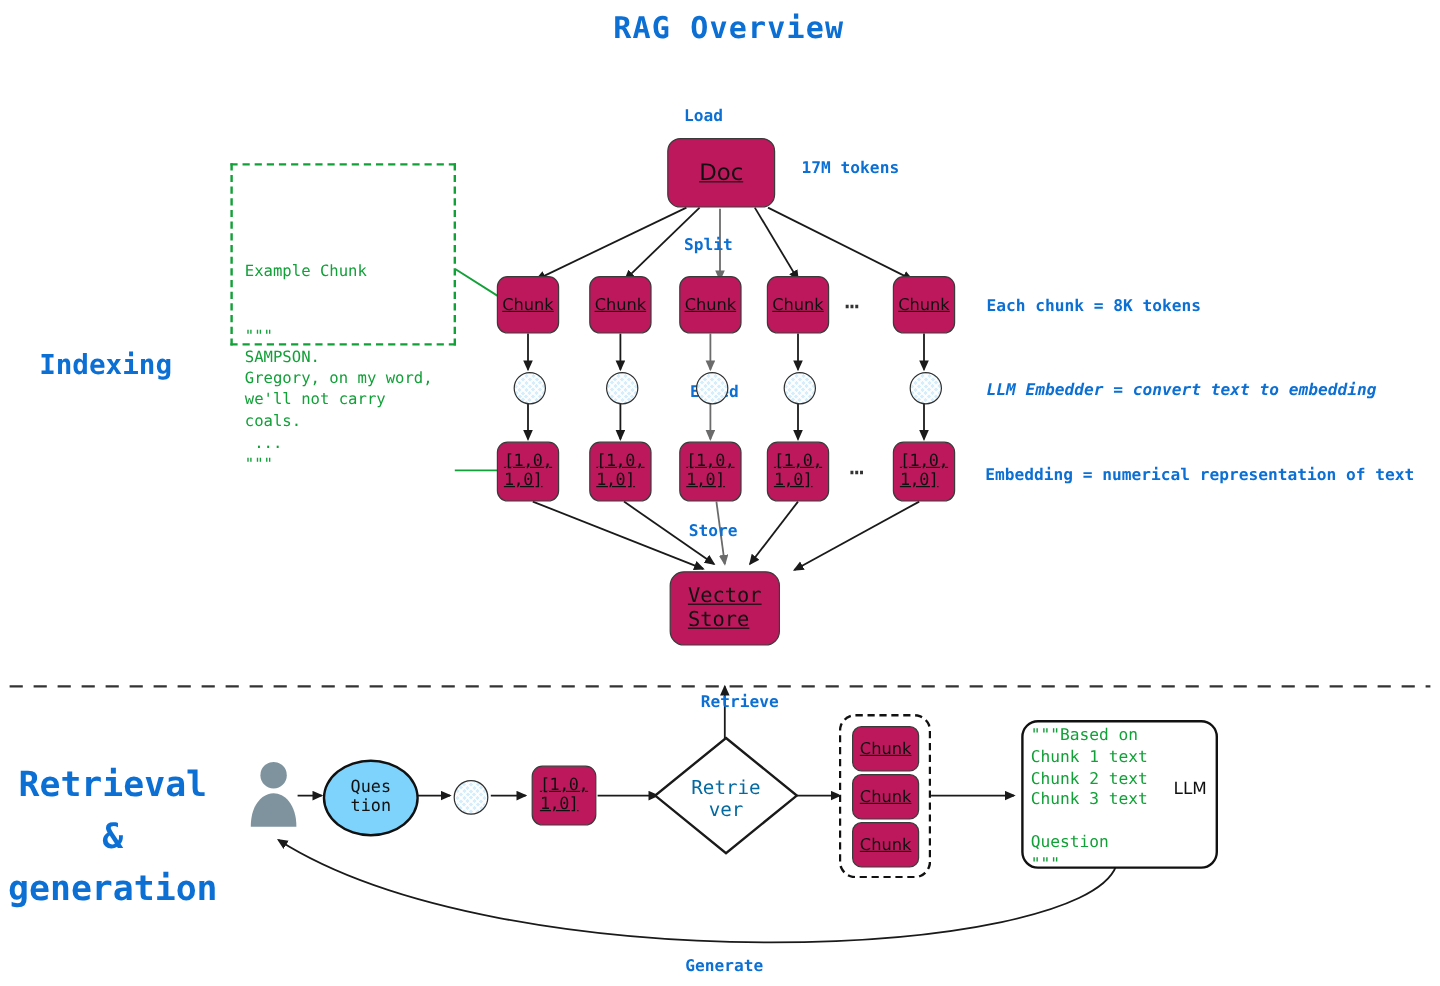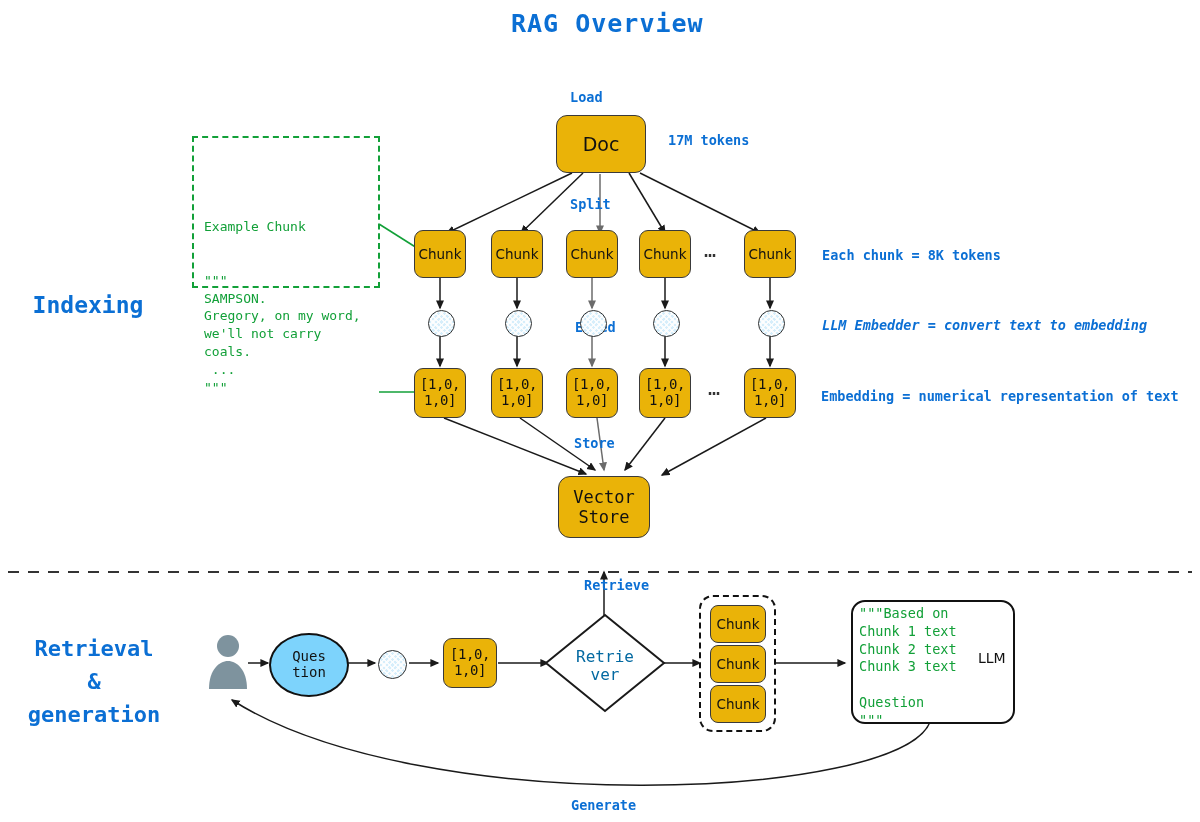--- a/index.html
+++ b/index.html
@@ -1,21 +1,21 @@
 <!DOCTYPE html>
 <html><head>
 <meta charset="utf-8">
 <style>
   html,body{margin:0;padding:0;background:#ffffff;}
   body{width:1200px;height:822px;position:relative;overflow:hidden;
        font-family:"DejaVu Sans Mono","Liberation Mono",monospace;}
   #canvas{position:absolute;left:0;top:0;width:1200px;height:822px;}
   svg.layer{position:absolute;left:0;top:0;width:1200px;height:822px;pointer-events:none;}
   .node{position:absolute;box-sizing:border-box;display:flex;align-items:center;
-        justify-content:center;text-align:center;color:#111;background:#eab308;}
+        justify-content:center;color:#111;background:#be185d;text-decoration:underline;}
   .rbox{border:1.6px solid #3a3a3a;border-radius:10px;}
   .chunk{width:52px;height:48px;border-radius:9px;font-size:13.5px;
          font-family:"DejaVu Sans","Liberation Sans",sans-serif;}
   .vec{width:52px;height:50px;border-radius:9px;font-size:14px;line-height:1.12;
        white-space:pre;letter-spacing:-0.4px;}
   .docbox{width:90px;height:58px;border-radius:11px;font-size:19px;
           font-family:"DejaVu Sans","Liberation Sans",sans-serif;}
   .vstore{width:92px;height:62px;border-radius:12px;font-size:17px;line-height:1.18;
           white-space:pre;}
   .circ{position:absolute;border-radius:50%;border:1.5px solid #2f2f2f;
@@ -108,21 +108,21 @@
 
     <g stroke="#12a038" stroke-width="1.6" fill="none">
       <path d="M379,224 L417,248"></path>
       <path d="M379,392 L415,392"></path>
     </g>
 
     <line x1="8" y1="572" x2="1192" y2="572" stroke="#333" stroke-width="2" stroke-dasharray="11 9"></line>
   </svg>
 
   <div class="sidelbl" style="left:8px;top:288px;width:160px;font-size:23px;">Indexing</div>
-  <div class="sidelbl" style="left: 4px; top: 632px; width: 180px; font-size: 22px; white-space: pre;">Retrieval
+  <div class="sidelbl" style="left: 4px; top: 632px; width: 180px; font-size: 29px; white-space: pre;">Retrieval
 &amp;
 generation</div>
 
   <div class="bluelbl" style="left:570px;top:89px;">Load</div>
   <div class="bluelbl" style="left:570px;top:196px;">Split</div>
   <div class="bluelbl" style="left:575px;top:319px;">Embed</div>
   <div class="bluelbl" style="left:574px;top:435px;">Store</div>
 
   <div class="node rbox docbox" style="left:556px;top:115px;">Doc</div>
   <div class="annot" style="left:668px;top:132px;">17M tokens</div>

